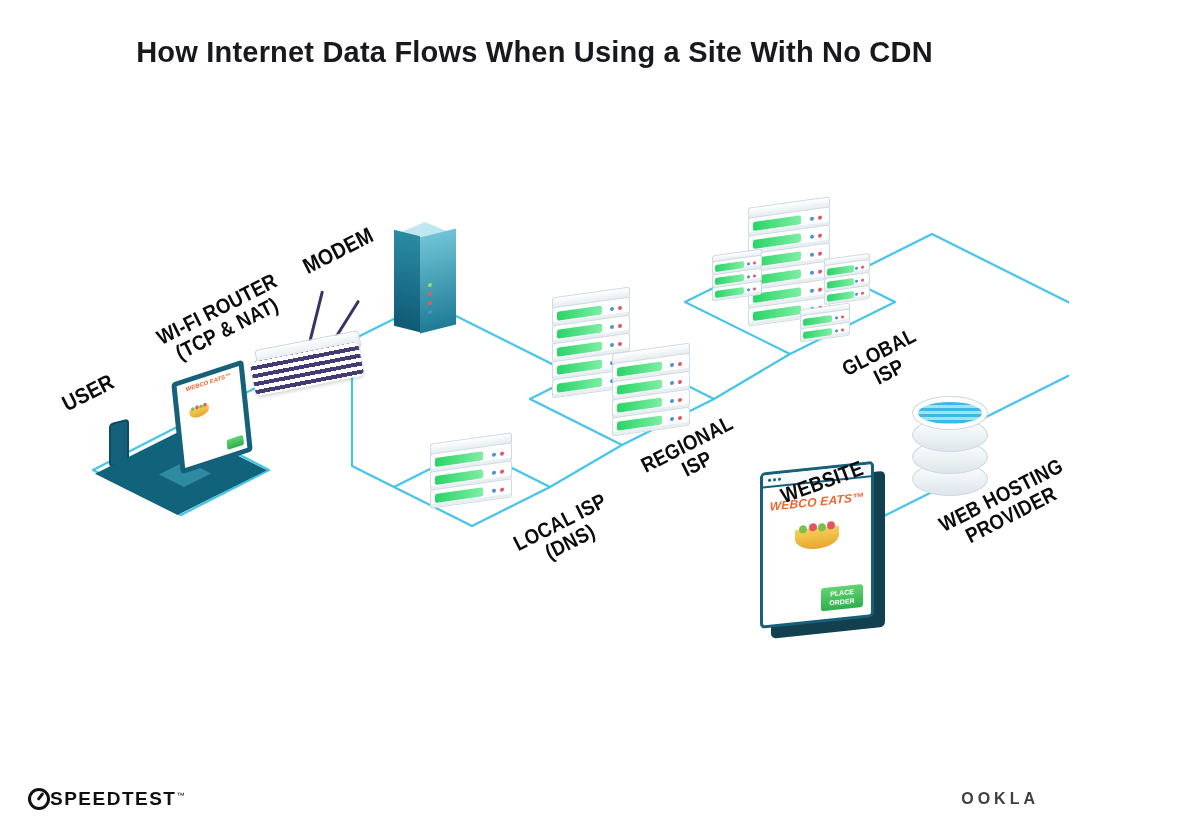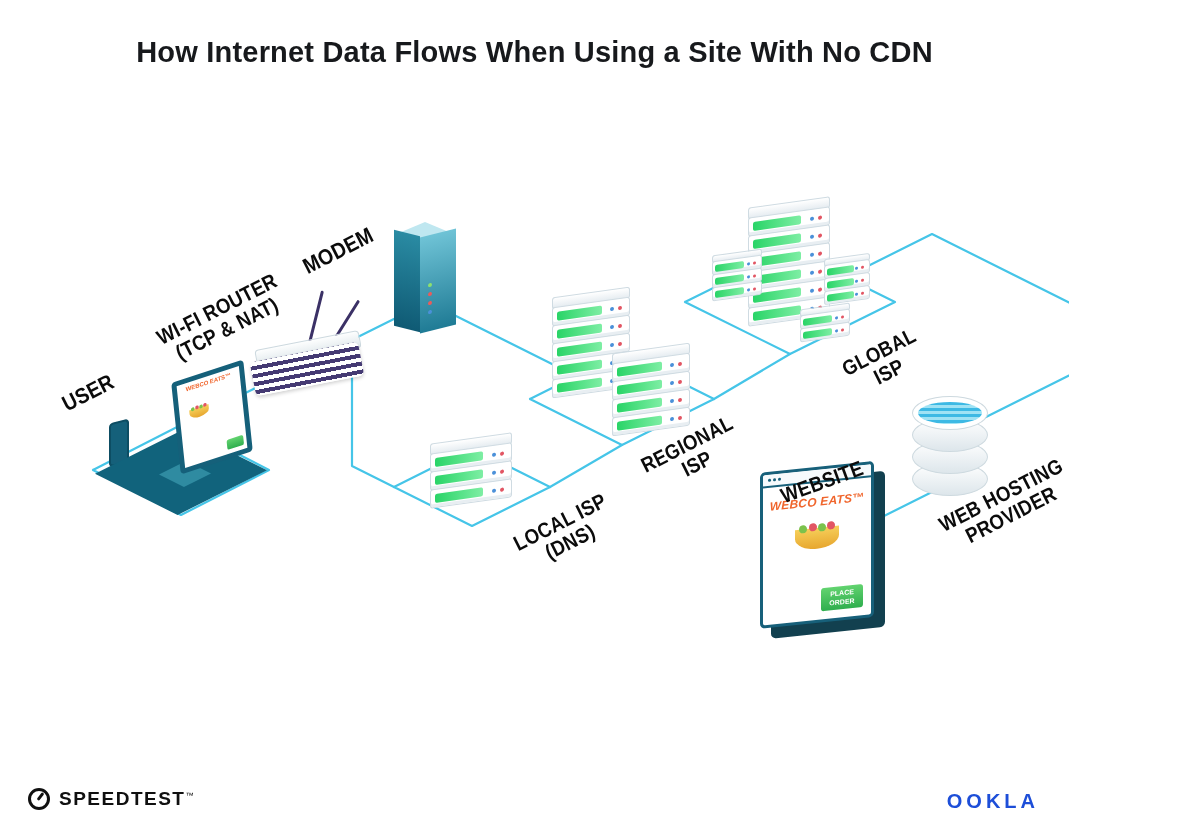--- a/index.html
+++ b/index.html
@@ -130,28 +130,28 @@
   .web-brand { color:#f0652c; font-weight:bold; font-style:italic; font-size:12px;
          text-align:center; margin-top:12px; letter-spacing:.2px; }
   .web-taco { width:44px; margin:16px auto 0; }
   .web-btn { position:absolute; right:8px; bottom:8px; width:42px;
          background:linear-gradient(#62d36f,#2fae4e); color:#fff; font-size:7px; font-weight:bold;
          text-align:center; line-height:1.2; padding:3px 2px; border-radius:3px;
          text-transform:uppercase; }
 
   
   .footer-left { position:absolute; left:28px; top:788px; display:flex; align-items:flex-end;
-         gap:9px; z-index:5; }
+         gap:0; z-index:5; }
   .gauge { width:22px; height:22px; border:3px solid #101010; border-radius:50%; position:relative; }
   .gauge::after { content:""; position:absolute; left:8px; top:1px; width:3px; height:9px;
          background:#101010; border-radius:2px; transform:rotate(38deg); }
   .st-word { font-size:19px; font-weight:bold; letter-spacing:1.5px; color:#101010; }
   .st-word sup { font-size:8px; font-weight:normal; }
-  .footer-right { position:absolute; right:30px; top:790px; font-size:20px; font-weight:bold;
-         letter-spacing:4px; color:#1d4ed8; z-index:5;margin-left:17px; }
+  .footer-right { position:absolute; right:30px; top:790px; font-size:16px; font-weight:bold;
+         letter-spacing:4px; color:#404040; z-index:5;margin-left:17px; }
 </style>
 </head>
 <body>
 
 <div class="canvas">
 
   <div class="title">How Internet Data Flows When Using a Site With No CDN</div>
 
   <svg class="lines" width="1200" height="836">
     <polyline points="93,470 181,425 269,470 181,515 93,470"></polyline>

